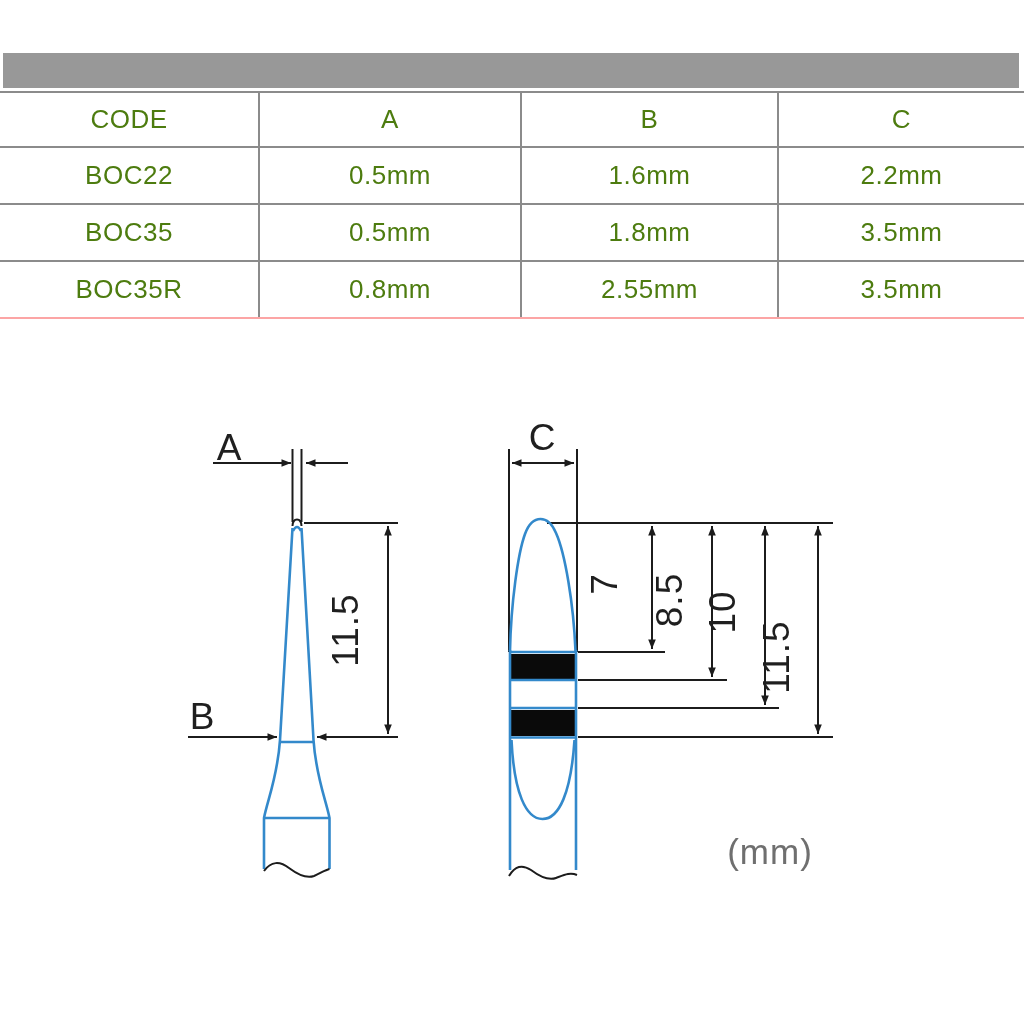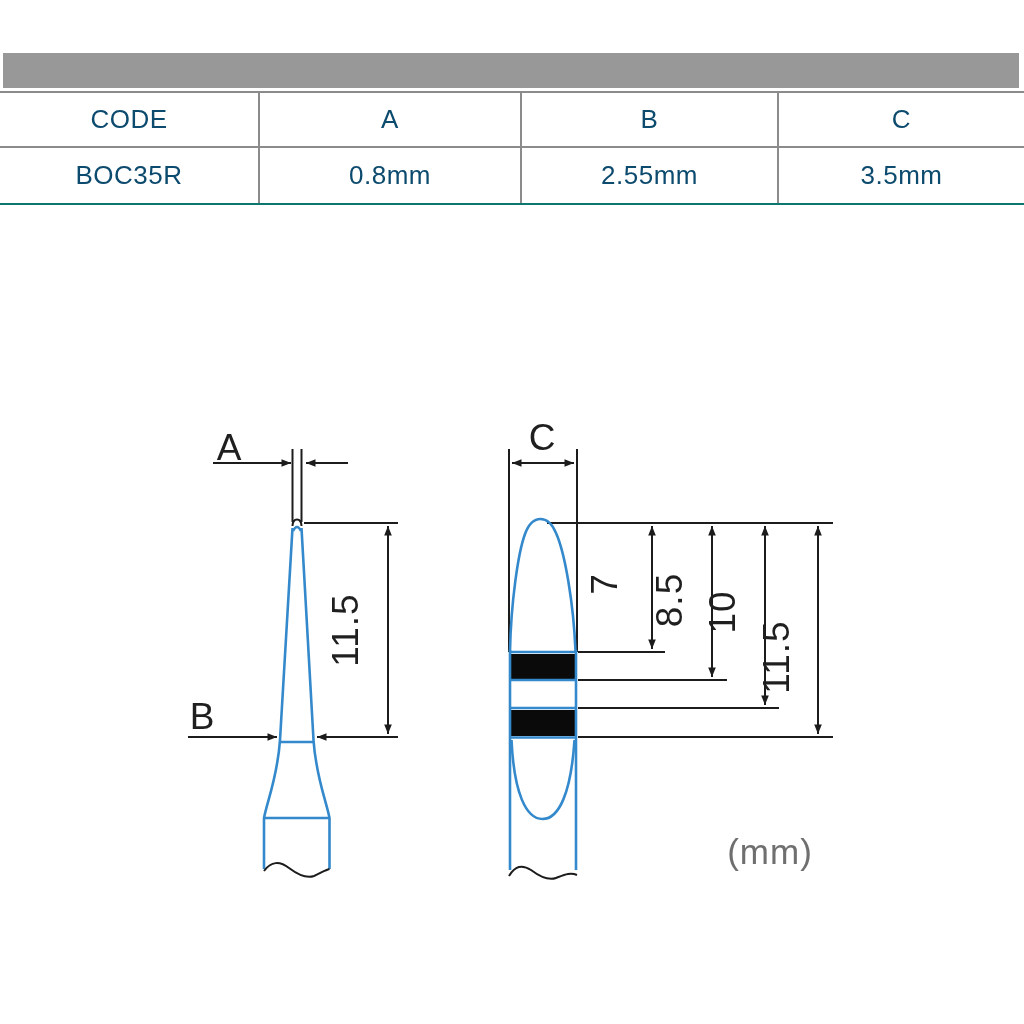--- a/index.html
+++ b/index.html
@@ -12,26 +12,26 @@
     position:absolute;left:3px;top:53px;width:1016px;height:35px;background:#989898;
   }
   
   #spec-table{
     position:absolute;left:0;top:91px;width:1024px;
     border-collapse:collapse;table-layout:fixed;
   }
   #spec-table th,#spec-table td{
     border-top:2px solid #8b8b8b;
     text-align:center;vertical-align:middle;
-    font-size:26px;font-weight:400;color:#0c4a6e;
+    font-size:26px;font-weight:400;color:#4d7c0f;
     letter-spacing:0.5px;padding:0;
   }
   #spec-table th{height:53px;}
   #spec-table td{height:55px;}
-  #spec-table tr.last td{border-bottom:2px solid #0f766e;}
+  #spec-table tr.last td{border-bottom:2px solid #fca5a5;}
   #spec-table th + th, #spec-table td + td{border-left:2px solid #8b8b8b;}
   
   #drawing{position:absolute;left:0;top:0;width:1024px;height:1024px;}
   .blk{stroke:#1c1c1c;stroke-width:2;fill:none;}
   .blu{stroke:#3389cb;stroke-width:2.6;fill:none;}
   .band{fill:#0a0a0a;stroke:none;}
   .dim-label{font-family:"Liberation Sans",sans-serif;font-size:37px;fill:#1f1f1f;text-anchor:middle;}
   .dim-num{font-family:"Liberation Sans",sans-serif;font-size:37px;fill:#1f1f1f;text-anchor:middle;letter-spacing:1px;}
   .unit-note{font-family:"Liberation Sans",sans-serif;font-size:35px;fill:#6f6f6f;text-anchor:middle;letter-spacing:1px;}
 </style>
@@ -48,20 +48,32 @@
         <col style="width:262px">
         <col style="width:257px">
         <col style="width:246px">
     </colgroup>
     <tbody>
         <tr>
       <th>CODE</th>
       <th>A</th>
       <th>B</th>
       <th>C</th>
+    </tr>
+    <tr>
+      <td>BOC22</td>
+      <td>0.5mm</td>
+      <td>1.6mm</td>
+      <td>2.2mm</td>
+    </tr>
+    <tr>
+      <td>BOC35</td>
+      <td>0.5mm</td>
+      <td>1.8mm</td>
+      <td>3.5mm</td>
     </tr>
     <tr class="last">
       <td>BOC35R</td>
       <td>0.8mm</td>
       <td>2.55mm</td>
       <td>3.5mm</td>
     </tr>
   </tbody>
     </table>
 

